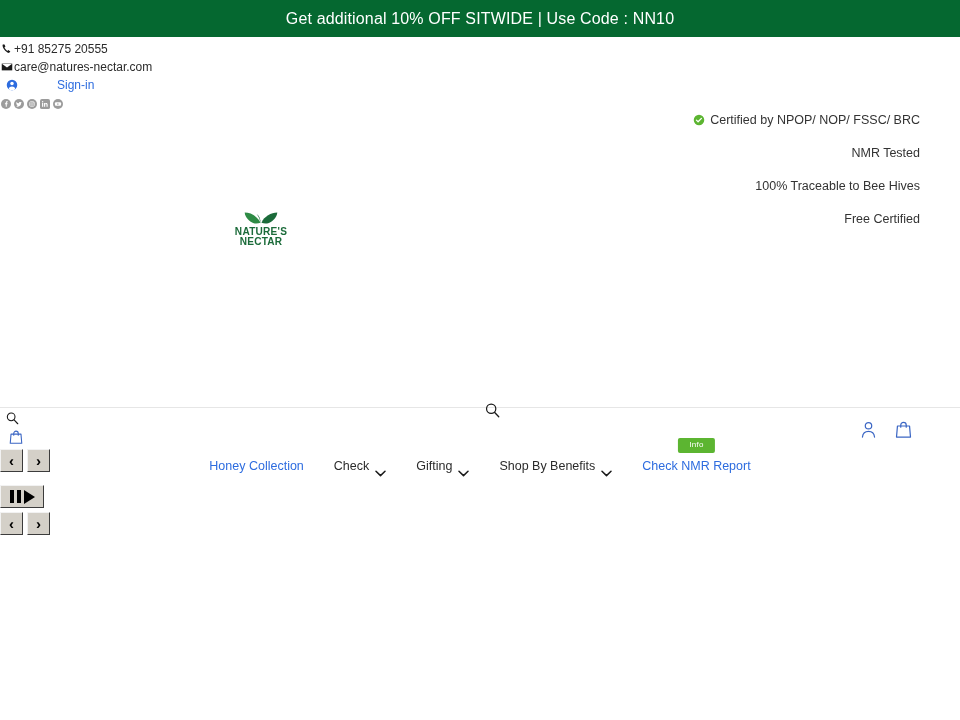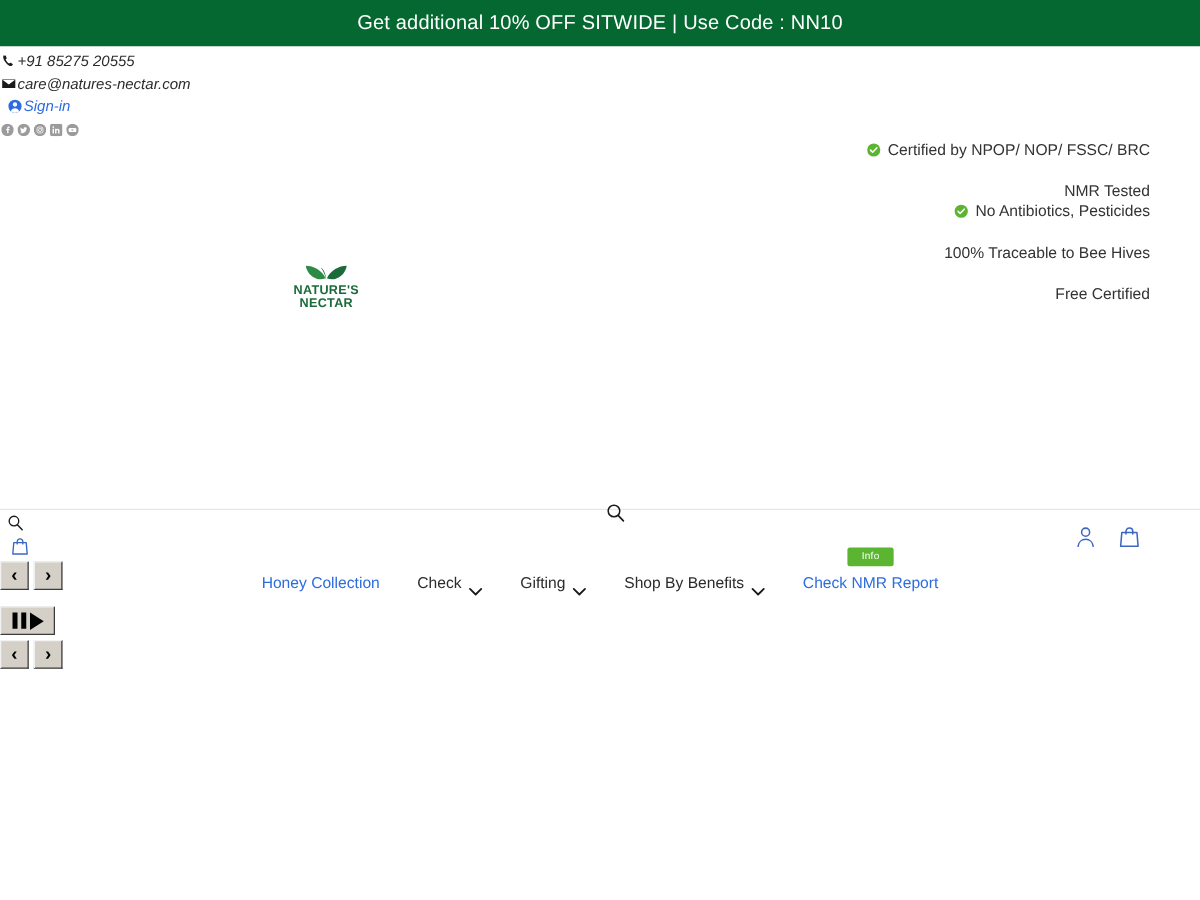--- a/index.html
+++ b/index.html
@@ -24,21 +24,20 @@
     display: flex;
     align-items: center;
     justify-content: center;
     font-size: 16px;
     letter-spacing: 0.15px;
   }
 
   
   .contact-strip {
     padding: 3px 4px 0 0;
-    font-style: italic;
   }
   .contact-row {
     display: flex;
     align-items: center;
     height: 18px;
     font-size: 12px;
     color: #2b2b2b;
     padding-left: 0px;
   }
   .contact-row .ico {
@@ -46,20 +45,21 @@
     height: 13px;
     display: inline-flex;
     align-items: center;
     justify-content: center;
     flex: 0 0 auto;
     margin-right: 1px;
   }
   .contact-row.signin {
     padding-left: 5px;
     color: #2d6cdf;
+    gap: 38px;
   }
   .contact-row.signin .label { color: #2d6cdf; }
 
   .social-row {
     display: flex;
     align-items: center;
     gap: 3px;
     height: 16px;
     padding-left: 1px;
     margin-top: 2px;
@@ -329,29 +329,20 @@
       </span>
       <span>Certified by NPOP/ NOP/ FSSC/ BRC</span>
     </div>
 
     <div class="usp-spacer"></div>
 
     <div class="usp-line">
       <span>NMR Tested</span>
     </div>
 
-    <div class="usp-line">
-      <span class="usp-check">
-        <svg viewBox="0 0 16 16" width="12" height="12" aria-hidden="true">
-          <circle cx="8" cy="8" r="7" fill="#5cb531"></circle>
-          <path d="M4.6 8.2l2.2 2.2 4.4-4.6" fill="none" stroke="#ffffff" stroke-width="1.7" stroke-linecap="round" stroke-linejoin="round"></path>
-        </svg>
-      </span>
-      <span>No Antibiotics, Pesticides</span>
-    </div>
 
     <div class="usp-spacer"></div>
 
     <div class="usp-line">
       <span>100% Traceable to Bee Hives</span>
     </div>
 
 
     <div class="usp-spacer"></div>
 

